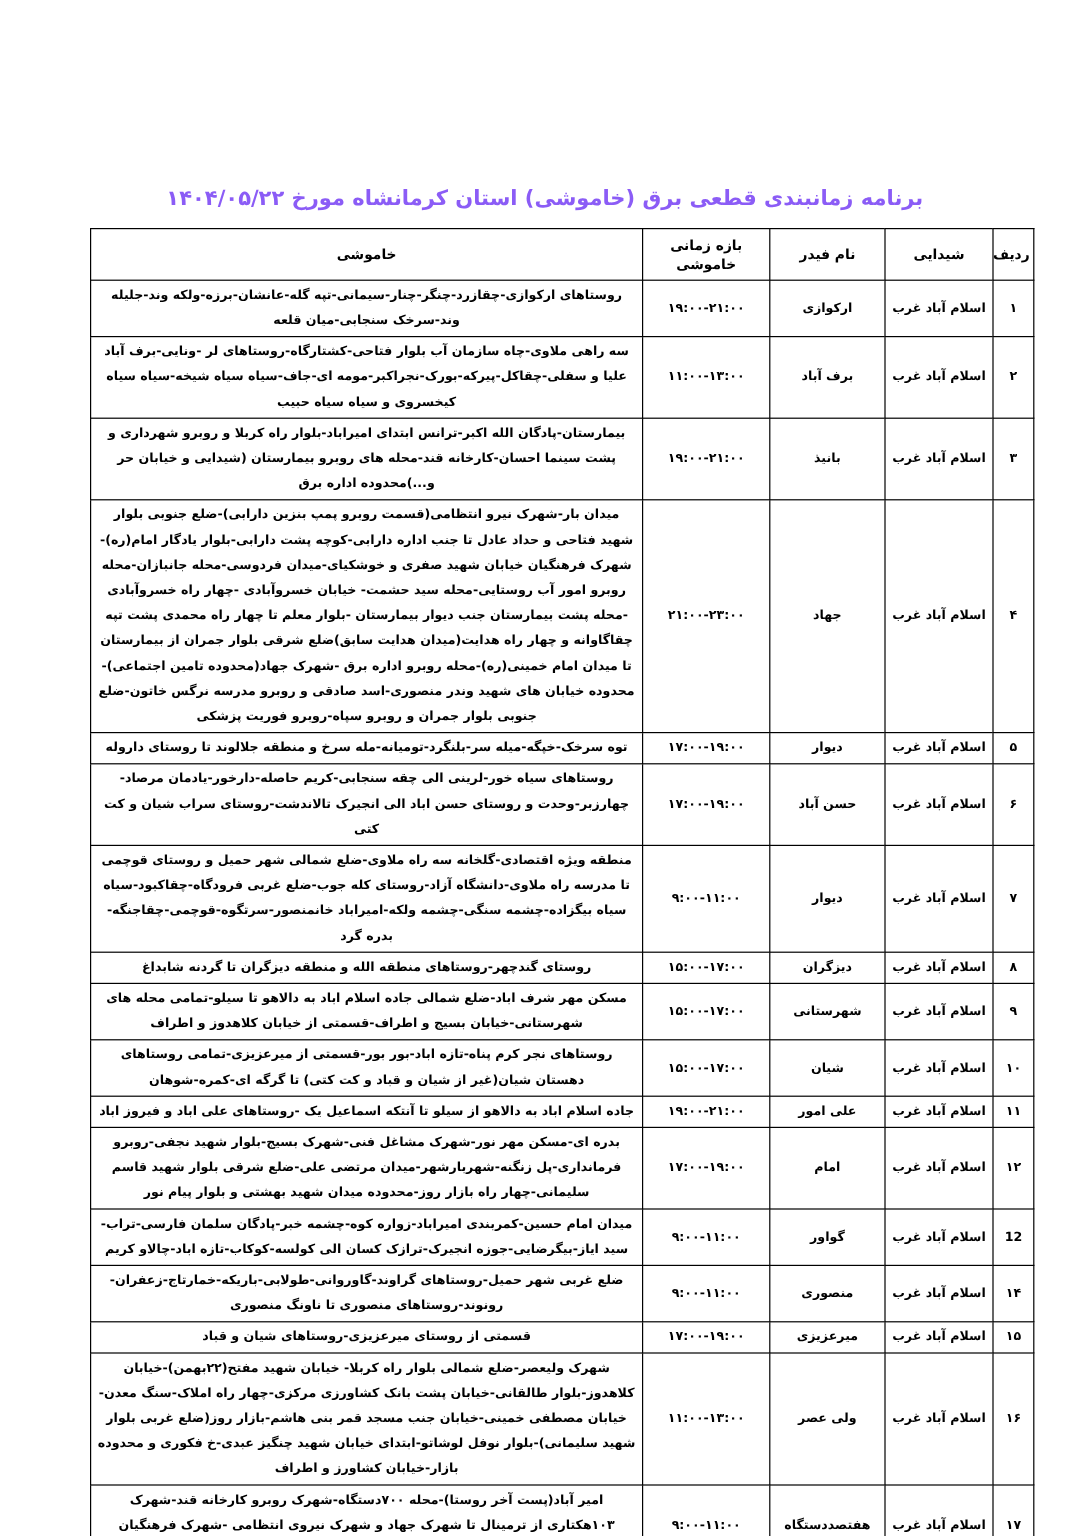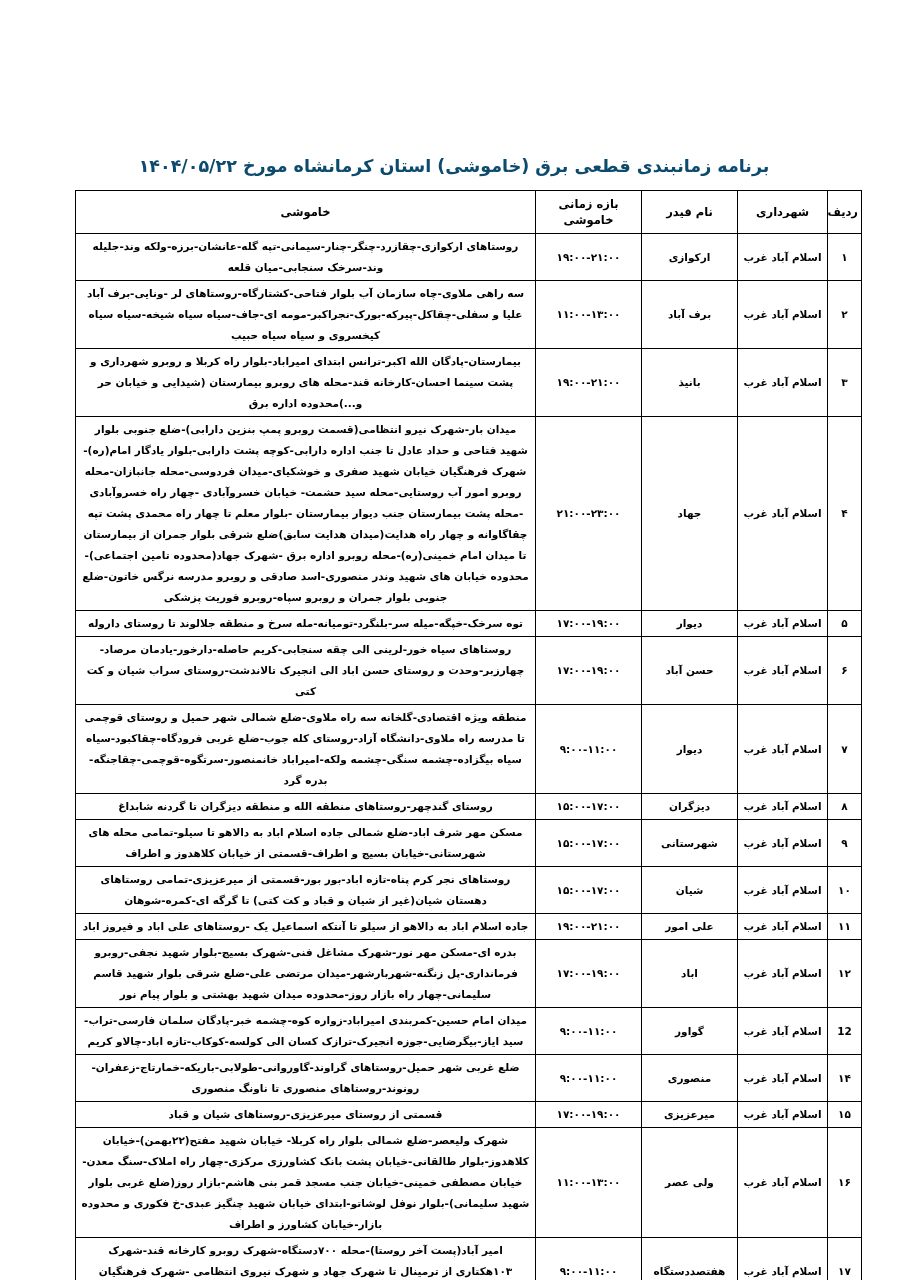--- a/index.html
+++ b/index.html
@@ -55,34 +55,34 @@
   td.time   { width:102px; white-space:nowrap; }
   col.c-no     { width:34px; }
   col.c-county { width:90px; }
   col.c-feeder { width:96px; }
   col.c-time   { width:106px; }
 </style>
 </head>
 <body>
 
 <div class="page">
-  <h1 class="doc-title" style="color: #0c4a6e;">برنامه زمانبندی قطعی برق (خاموشی) استان کرمانشاه مورخ ۱۴۰۴/۰۵/۲۲</h1>
+  <h1 class="doc-title" style="color: #8b5cf6;">برنامه زمانبندی قطعی برق (خاموشی) استان کرمانشاه مورخ ۱۴۰۴/۰۵/۲۲</h1>
 
   <table class="schedule">
     <colgroup>
       <col class="c-no">
         <col class="c-county">
         <col class="c-feeder">
         <col class="c-time">
         <col>
     </colgroup>
     <thead>
       <tr>
         <th>ردیف</th>
-        <th>شهرداری</th>
+        <th>شیدایی</th>
         <th>نام فیدر</th>
         <th>بازه زمانی خاموشی</th>
         <th>خاموشی</th>
       </tr>
     </thead>
     <tbody>
         <tr>
           <td class="no">۱</td>
           <td class="county">اسلام آباد غرب</td>
           <td class="feeder">ارکوازی</td>
@@ -155,21 +155,21 @@
         <tr>
           <td class="no">۱۱</td>
           <td class="county">اسلام آباد غرب</td>
           <td class="feeder">علی امور</td>
           <td class="time" dir="ltr">۱۹:۰۰-۲۱:۰۰</td>
           <td class="area">جاده اسلام اباد به دالاهو از سیلو تا آنتکه اسماعیل یک -روستاهای علی اباد و فیروز اباد</td>
         </tr>
         <tr>
           <td class="no">۱۲</td>
           <td class="county">اسلام آباد غرب</td>
-          <td class="feeder">اباد</td>
+          <td class="feeder">امام</td>
           <td class="time" dir="ltr">۱۷:۰۰-۱۹:۰۰</td>
           <td class="area">بدره ای-مسکن مهر نور-شهرک مشاغل فنی-شهرک بسیج-بلوار شهید نجفی-روبرو فرمانداری-پل زنگنه-شهربارشهر-میدان مرتضی علی-ضلع شرقی بلوار شهید قاسم سلیمانی-چهار راه بازار روز-محدوده میدان شهید بهشتی و بلوار پیام نور</td>
         </tr>
         <tr>
           <td class="no">12</td>
           <td class="county">اسلام آباد غرب</td>
           <td class="feeder">گواور</td>
           <td class="time" dir="ltr">۹:۰۰-۱۱:۰۰</td>
           <td class="area">میدان امام حسین-کمربندی امیراباد-زواره کوه-چشمه خبر-پادگان سلمان فارسی-تراب-سید ایاز-بیگرضایی-جوزه انجیرک-ترازک کسان الی کولسه-کوکاب-تازه اباد-چالاو کریم</td>
         </tr>

